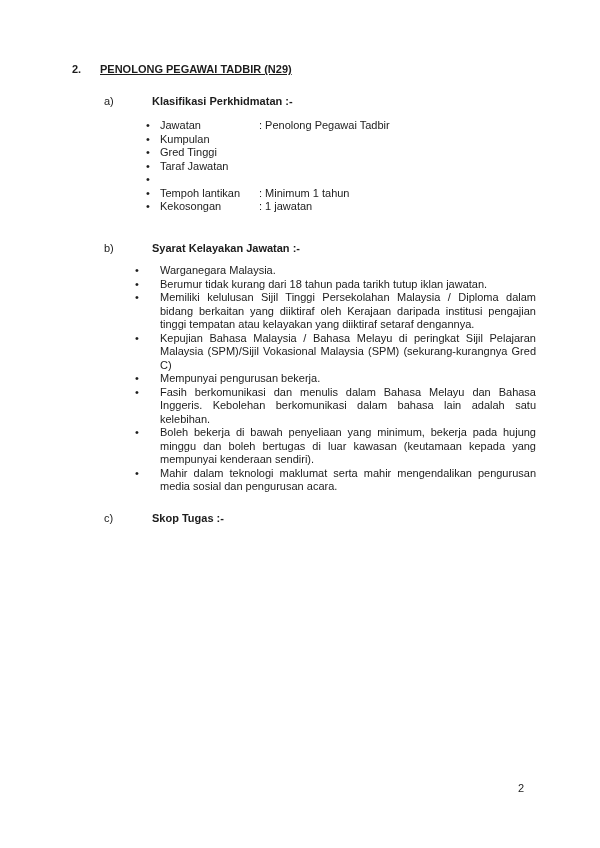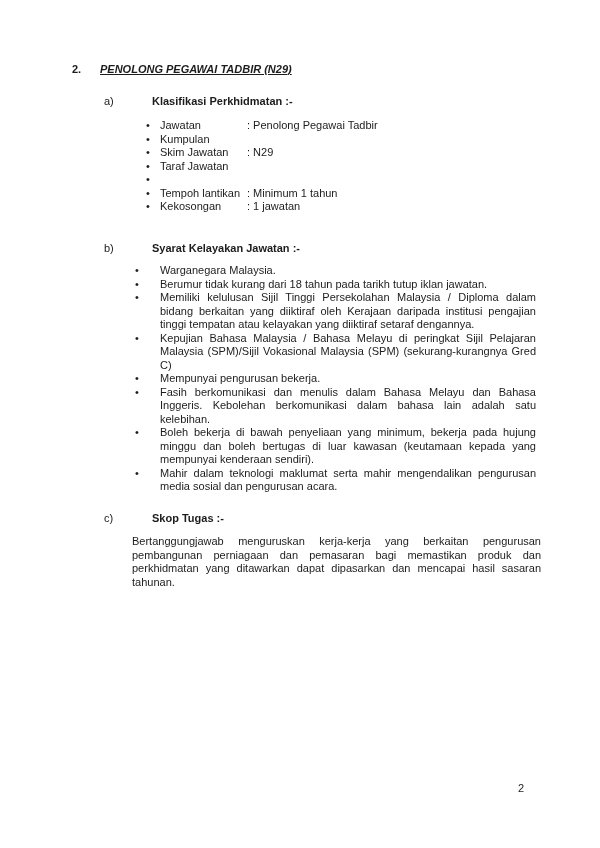--- a/index.html
+++ b/index.html
@@ -23,39 +23,39 @@
     left: 72px;
     top: 63px;
     width: 469px;
   }
   
   .doc-heading {
     display: flex;
     font-weight: bold;
   }
   .doc-heading .h-num { width: 28px; flex-shrink: 0; }
-  .doc-heading .h-title { text-decoration: underline; font-style: italic; }
+  .doc-heading .h-title { text-decoration: underline; }
 
   
   .sub {
     display: flex;
     margin-left: 32px;
   }
   .sub .s-letter { width: 28px; flex-shrink: 0; }
   .sub .s-title { font-weight: bold; padding-left: 20px; }
   .sub-a { margin-top: 18.5px; }
   .sub-b { margin-top: 28.5px; }
   .sub-c { margin-top: 18.5px; }
 
   
   .kl-list { margin-left: 74px; margin-top: 10.5px; }
   .kl-row { display: flex; }
   .kl-bullet { width: 14px; flex-shrink: 0; }
   .kl-label { width: 87px; flex-shrink: 0; }
-  .kl-value { width: 280px; }
+  .kl-value { width: 280px; margin-left: 12px; }
 
   
   .sy-list { margin-left: 63px; margin-top: 8.5px; }
   .sy-row { display: flex; }
   .sy-bullet { width: 25px; flex-shrink: 0; }
   .sy-text { width: 376px; text-align: justify; }
 
   
   .skop-para {
     margin-left: 60px;
@@ -91,22 +91,21 @@
         <span class="kl-bullet">•</span>
         <span class="kl-label">Jawatan</span>
         <span class="kl-value">: Penolong Pegawai Tadbir</span>
       </div>
       <div class="kl-row">
         <span class="kl-bullet">•</span>
         <span class="kl-label">Kumpulan</span>
       </div>
       <div class="kl-row">
         <span class="kl-bullet">•</span>
-        <span class="kl-label">Skim Jawatan</span>
-        <span class="kl-value">: N29</span>
+        <span class="kl-label">Gred Tinggi</span>
       </div>
       <div class="kl-row">
         <span class="kl-bullet">•</span>
         <span class="kl-label">Taraf Jawatan</span>
       </div>
       <div class="kl-row">
         <span class="kl-bullet">•</span>
       </div>
       <div class="kl-row">
         <span class="kl-bullet">•</span>
@@ -158,18 +157,17 @@
         <span class="sy-bullet">•</span>
         <span class="sy-text">Mahir dalam teknologi maklumat serta mahir mengendalikan pengurusan media sosial dan pengurusan acara.</span>
       </div>
     </div>
 
     <div class="sub sub-c">
       <span class="s-letter">c)</span>
       <span class="s-title">Skop Tugas :-</span>
     </div>
 
-    <div class="skop-para">Bertanggungjawab menguruskan kerja-kerja yang berkaitan pengurusan pembangunan perniagaan dan pemasaran bagi memastikan produk dan perkhidmatan yang ditawarkan dapat dipasarkan dan mencapai hasil sasaran tahunan.</div>
 
   </div>
 
   <div class="page-number">2</div>
 </div>
 
 </body></html>

